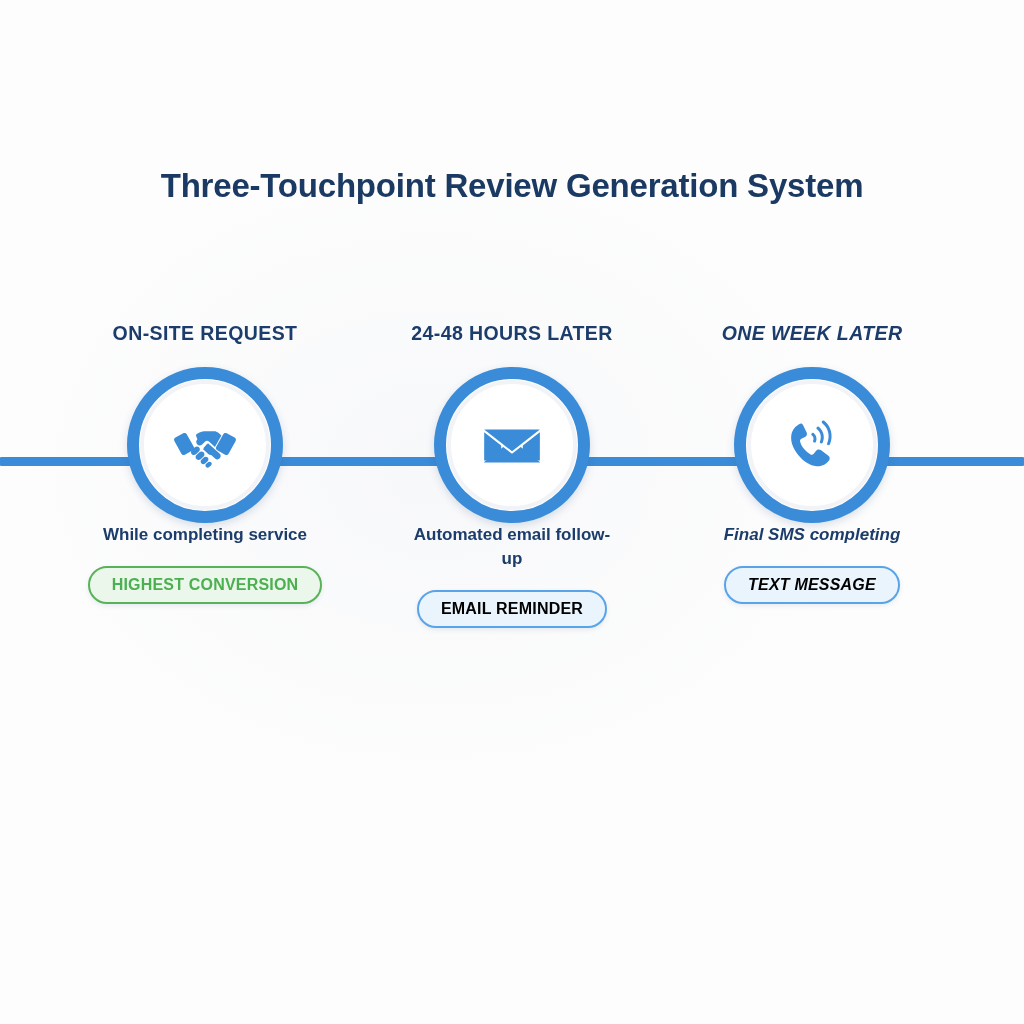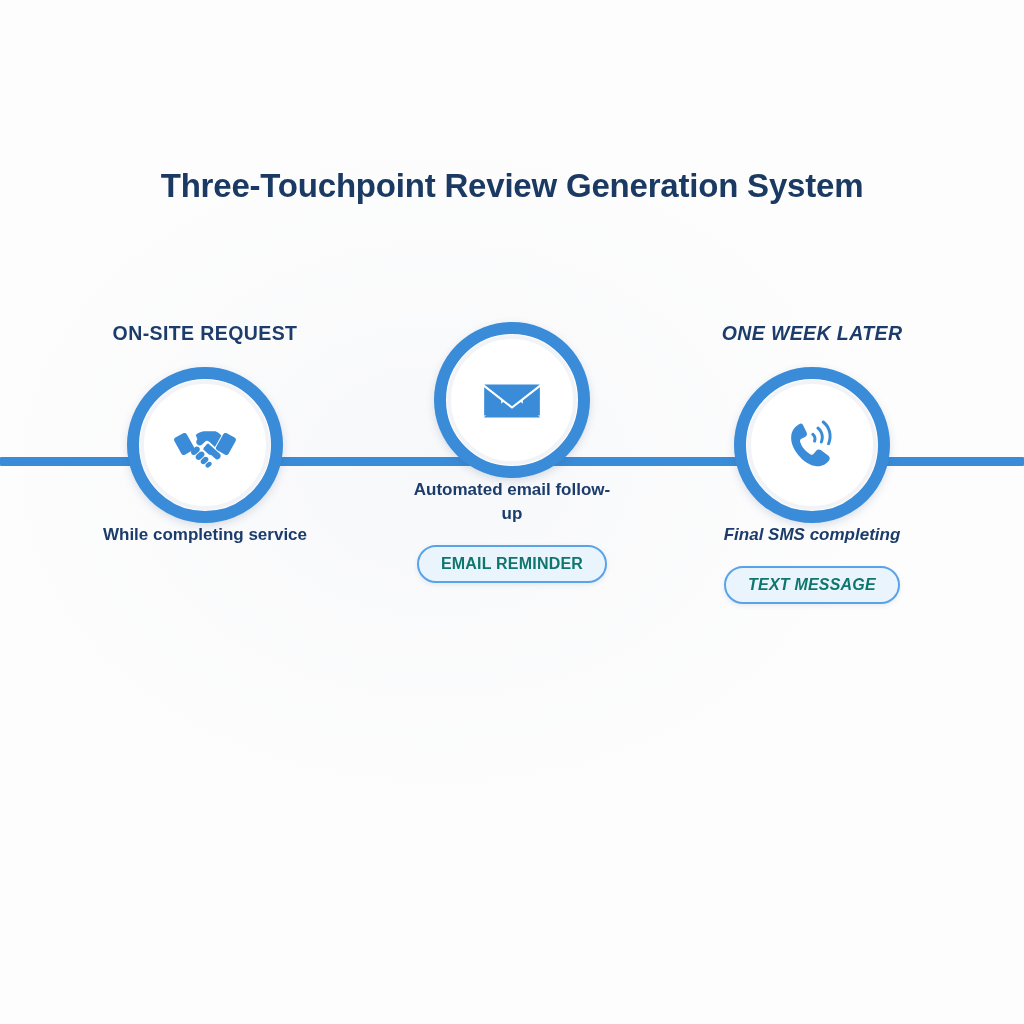--- a/index.html
+++ b/index.html
@@ -134,21 +134,21 @@
     box-shadow: 0 2px 5px rgba(40, 80, 130, 0.10);
   }
   .pill-green {
     background: #eaf7ea;
     border: 2px solid #59b259;
     color: #4caf50;
   }
   .pill-blue {
     background: #eaf4fd;
     border: 2px solid #59a3e8;
-    color: #0f766e;
+    color: #000000;
     text-align: center;
   }
 </style>
 </head>
 <body>
 
 <div class="canvas">
 
   <div class="title">Three-Touchpoint Review Generation System</div>
 
@@ -171,23 +171,25 @@
                 <path d="M28.9 44.7 L31.1 42.7 C32.0 41.9 33.4 41.9 34.3 42.8 C35.2 43.7 35.2 45.1 34.3 46.0 L32.1 48.0 C31.2 48.8 29.8 48.8 28.9 47.9 C28.0 47.0 28.0 45.6 28.9 44.7 Z"></path>
                 <path d="M33.0 48.3 L34.6 46.9 C35.4 46.2 36.6 46.2 37.3 47.0 C38.0 47.8 38.0 49.0 37.2 49.7 L35.6 51.1 C34.8 51.8 33.6 51.8 32.9 51.0 C32.2 50.2 32.2 49.0 33.0 48.3 Z"></path>
                 <path d="M33.8 31.2 L40.4 37.2 C41.8 38.5 43.0 39.6 44.4 40.9 L40.0 36.9 L38.6 39.4 C37.9 40.7 36.2 41.0 35.1 40.0 L30.3 35.6 Z"></path>
                 <path d="M34.6 30.4 L44.6 39.4 C45.8 40.5 45.9 42.3 44.8 43.5 C43.7 44.7 41.9 44.8 40.7 43.7 L30.7 34.7 Z"></path>
               </g>
             </svg>
           </span>
         </div>
       </div>
       <div class="step-desc">While completing service</div>
+      <div class="pill pill-green">HIGHEST CONVERSION</div>
     </div>
 
     <div class="step step-2">
+      <div class="step-label">24-48 HOURS LATER</div>
       <div class="circle-wrap">
         <div class="circle">
           <span>
             <svg width="66" height="66" viewBox="0 0 64 64" aria-hidden="true">
               <g fill="#3a8cd8">
                 <path d="M5 17 L59 17 L32 38 Z"></path>
                 <path d="M5 19.6 L5 47 L21.5 47 L21.5 32.4 Z"></path>
                 <path d="M59 19.6 L59 47 L42.5 47 L42.5 32.4 Z"></path>
                 <path d="M5 48.6 L23.5 33.9 L32 40.5 L40.5 33.9 L59 48.6 L59 49 L5 49 Z"></path>
                 <rect x="5" y="17" width="54" height="32" fill="none"></rect>

